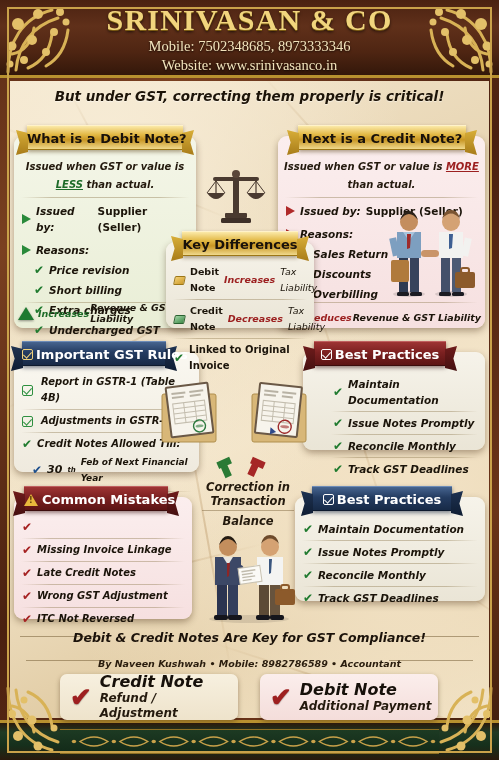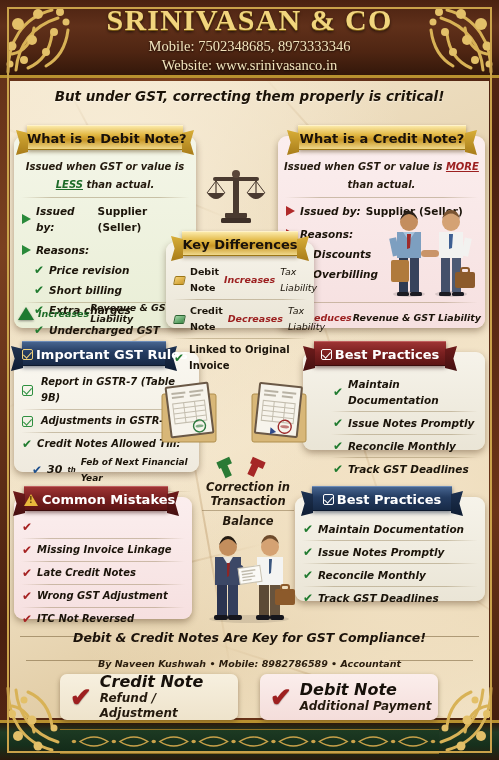--- a/index.html
+++ b/index.html
@@ -599,38 +599,42 @@
 
     <div class="hr-soft" style="position:absolute;left:0;right:0;bottom:22px;"></div>
     <div class="bottom-strip">
       <span class="arrow-up-green"></span>
       <span class="emph-green">Increases</span>
       <span class="dark" style="margin-left:-3px;"> Revenue &amp; GST Liability</span>
     </div>
   </div>
 
   <div class="card card-pink" style="left:278px; top:136px; width:207px; height:192px;">
-    <div class="ribbon rb-gold" style="left:20px; width:168px;">What is a Credit Note?</div>
+    <div class="ribbon rb-gold" style="left:20px; width:168px;">Next is a Credit Note?</div>
 
     <div class="subtitle" style="margin-top:22px;">
       <span>Issued when GST or value is </span><span class="sub-u red">MORE</span><span> than actual.</span>
     </div>
     <div class="hr-soft"></div>
 
     <div class="row t11" style="margin-top:5px;">
       <span class="mk arrow-r-red"></span>
       <span>Issued by:</span>
       <span style="font-style:normal;font-weight:bold;">Supplier (Seller)</span>
     </div>
 
     <div class="row t11" style="margin-top:7px;">
       <span class="mk arrow-r-red"></span>
       <span>Reasons:</span>
     </div>
 
+    <div class="row t11" style="margin-top:4px; padding-left:20px;">
+      <span class="mk check-r">✔</span>
+      <span>Sales Return</span>
+    </div>
     <div class="row t11" style="margin-top:4px; padding-left:20px;">
       <span class="mk check-r">✔</span>
       <span>Discounts</span>
     </div>
     <div class="row t11" style="margin-top:4px; padding-left:20px;">
       <span class="mk check-r">✔</span>
       <span>Overbilling</span>
     </div>
 
     <div class="illus" style="right:6px; top:62px; width:96px; height:100px;">
@@ -697,21 +701,21 @@
     </div>
   </div>
 
   <div class="card card-white" style="left:14px; top:352px; width:185px; height:120px;">
     <div class="ribbon rb-navy" style="left:8px; width:144px;">
       <span class="cbox cbox-gold"></span><span>Important GST Rules</span>
     </div>
 
     <div class="row t10" style="margin-top:22px;">
       <span class="mk cbox cbox-green"></span>
-      <span>Report in GSTR-7 (Table 9B)</span>
+      <span>Report in GSTR-1 (Table 4B)</span>
     </div>
     <div class="hr-soft"></div>
     <div class="row t10">
       <span class="mk cbox cbox-green"></span>
       <span>Adjustments in GSTR-3B</span>
     </div>
     <div class="hr-soft"></div>
     <div class="row t10">
       <span class="mk check-g">✔</span>
       <span>Credit Notes Allowed Till:</span>

